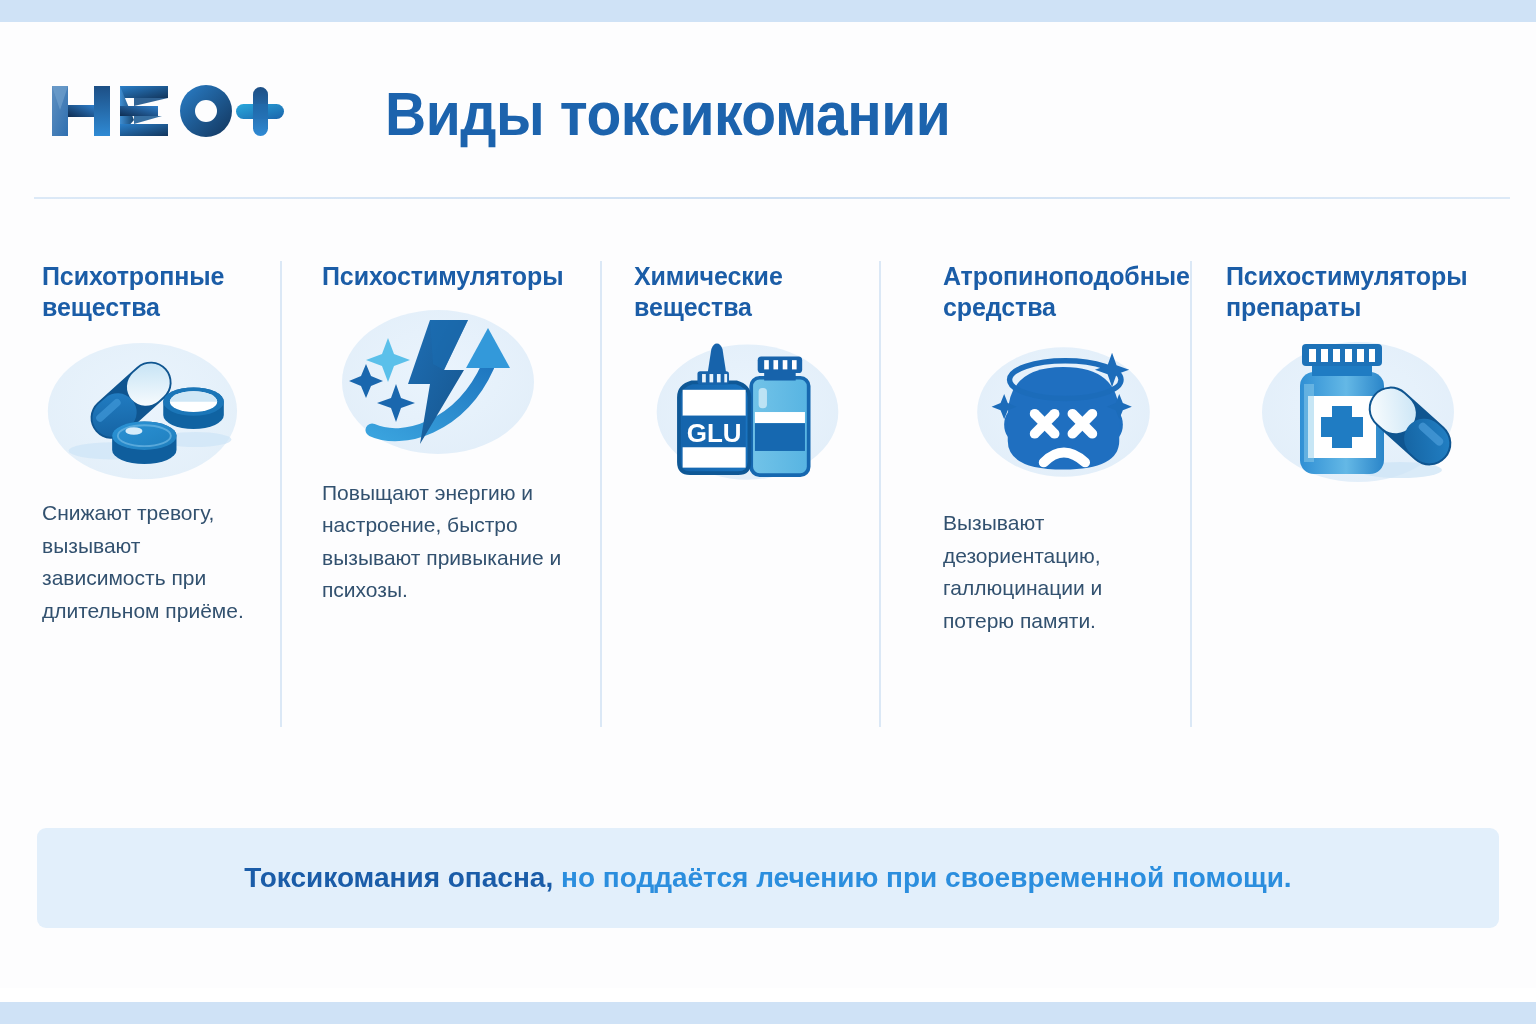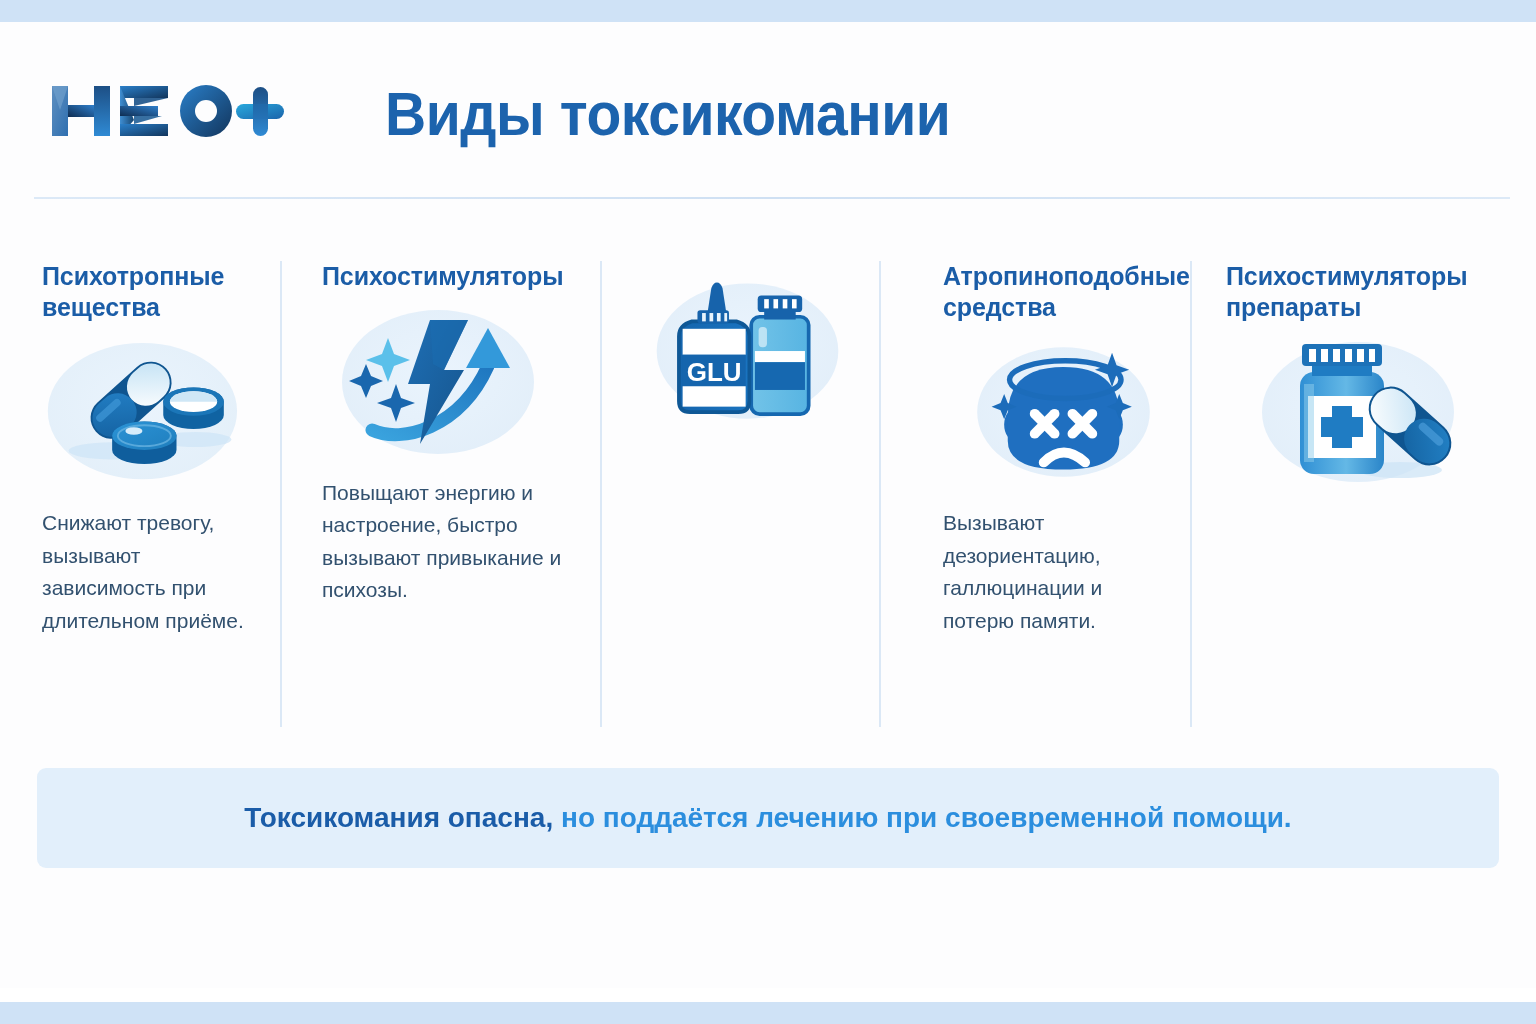--- a/index.html
+++ b/index.html
@@ -84,29 +84,29 @@
   .col:nth-child(2) .icon-wrap { padding-left: 6px; }
   .col:nth-child(3) .icon-wrap { padding-left: 6px; }
   .col:nth-child(4) .icon-wrap { padding-left: 18px; }
   .col:nth-child(5) .icon-wrap { padding-left: 24px; }
   .col-desc {
     font-size: 21px;
     line-height: 1.55;
     color: #32516f;
     font-family: "Liberation Sans", sans-serif;
   }
-  .col:nth-child(1) .col-desc { margin-top: 10px; }
+  .col:nth-child(1) .col-desc { }
   .col:nth-child(2) .col-desc { margin-top: 10px; }
   .col:nth-child(3) .col-desc { margin-top: 10px; }
   .col:nth-child(4) .col-desc { margin-top: 10px; }
   .col:nth-child(5) .col-desc { margin-top: 10px; }
 
   
   .footer {
-    position: absolute; left: 37px; top: 768px;
+    position: absolute; left: 37px; top: 828px;
     width: 1462px; height: 100px;
     background: #e2effb;
     border-radius: 9px;
     display: flex; align-items: center; justify-content: center;
   }
   .footer-text {
     font-size: 28px; font-weight: 700;
     font-family: "Liberation Sans Narrow", "Liberation Sans", sans-serif;
     white-space: nowrap;
     letter-spacing: 0px;
@@ -264,20 +264,21 @@
 
           <path d="M60 36 L66 52 L82 58 L66 64 L60 80 L54 64 L38 58 L54 52 Z" fill="#5bc0ea"></path>
           <path d="M38 62 L43 74 L55 79 L43 84 L38 96 L33 84 L21 79 L33 74 Z" fill="#1a67ae"></path>
           <path d="M68 82 L73 96 L87 101 L73 106 L68 120 L63 106 L49 101 L63 96 Z" fill="#1a67ae"></path>
         </svg>
       </div>
       <div class="col-desc">Повыщают энергию и настроение, быстро вызывают привыкание и психозы.</div>
     </div>
 
     <div class="col">
+      <div class="col-title">Химические вещества</div>
       <div class="icon-wrap">
         <svg width="232" height="165" viewBox="0 0 232 165">
           <defs>
             <radialGradient id="blob3" cx="50%" cy="45%" r="62%">
               <stop offset="0" stop-color="#eaf4fd"></stop>
                 <stop offset="1" stop-color="#e2eef9"></stop>
             </radialGradient>
             <linearGradient id="glueBody" x1="0" y1="0" x2="1" y2="0">
               <stop offset="0" stop-color="#1565ad"></stop>
                 <stop offset="1" stop-color="#1a74c0"></stop>

